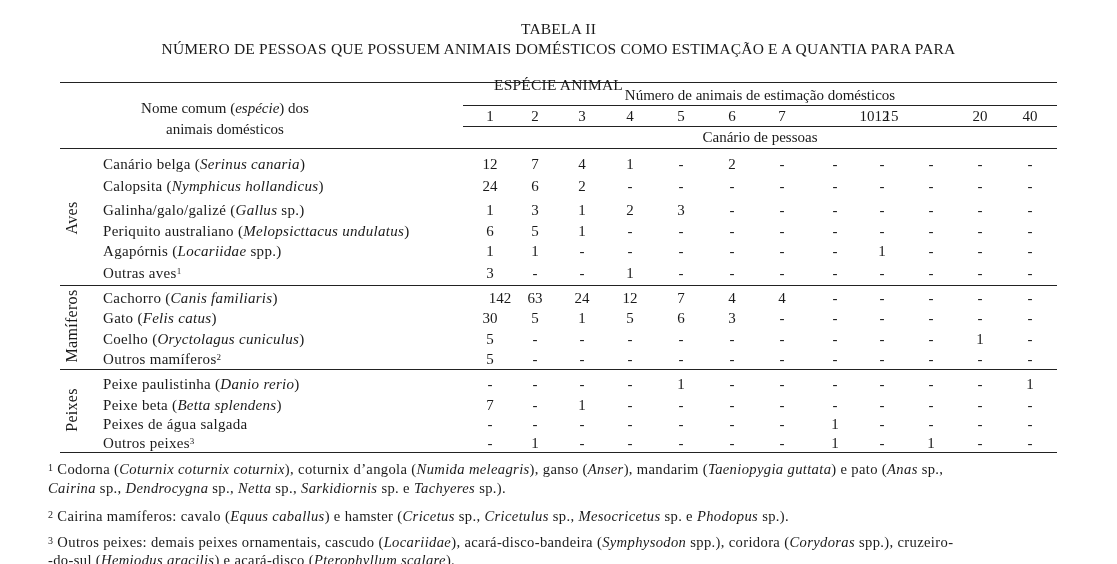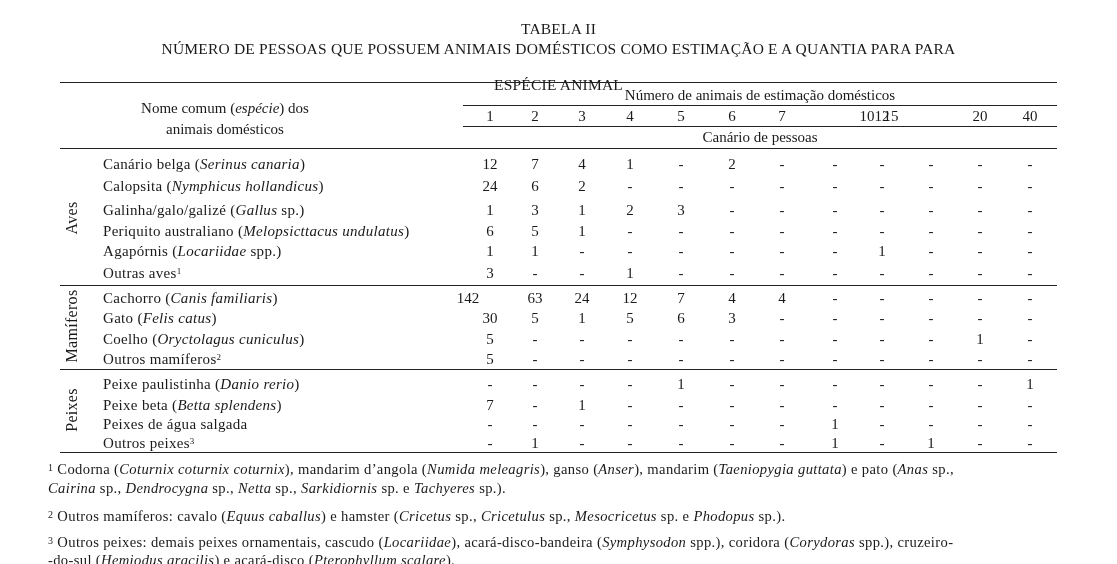--- a/index.html
+++ b/index.html
@@ -151,21 +151,21 @@
       <div class="cell" style="left: 762px;">-</div>
       <div class="cell" style="left: 815px;">-</div>
       <div class="cell" style="left: 862px;">-</div>
       <div class="cell" style="left: 911px;">-</div>
       <div class="cell" style="left: 960px;">-</div>
       <div class="cell" style="left: 1010px;">-</div>
     </div>
     <div class="group-label" style="left: 12px; top: 317px;">Mamíferos</div>
     <div class="row" style="top: 288px;">
       <div class="row-name"><span>Cachorro (</span><i>Canis familiaris</i><span>)</span></div>
-      <div class="cell" style="left: 448px;">142</div>
+      <div class="cell" style="left: 480px;">142</div>
       <div class="cell" style="left: 515px;">63</div>
       <div class="cell" style="left: 562px;">24</div>
       <div class="cell" style="left: 610px;">12</div>
       <div class="cell" style="left: 661px;">7</div>
       <div class="cell" style="left: 712px;">4</div>
       <div class="cell" style="left: 762px;">4</div>
       <div class="cell" style="left: 815px;">-</div>
       <div class="cell" style="left: 862px;">-</div>
       <div class="cell" style="left: 911px;">-</div>
       <div class="cell" style="left: 960px;">-</div>
@@ -273,18 +273,18 @@
       <div class="cell" style="left: 762px;">-</div>
       <div class="cell" style="left: 815px;">1</div>
       <div class="cell" style="left: 862px;">-</div>
       <div class="cell" style="left: 911px;">1</div>
       <div class="cell" style="left: 960px;">-</div>
       <div class="cell" style="left: 1010px;">-</div>
     </div>
   </div>
 
 <div id="footnotes">
-    <div class="fn" style="top: 460px;"><sup>1</sup><span> Codorna (</span><i>Coturnix coturnix coturnix</i><span>), mandarim d’angola (</span><i>Numida meleagris</i><span>), ganso (</span><i>Anser</i><span>), mandarim (</span><i>Taeniopygia guttata</i><span>) e pato (</span><i>Anas</i><span> sp.,</span></div>
+    <div class="fn" style="top: 460px;"><sup>1</sup><span> Codorna (</span><i>Coturnix coturnix coturnix</i><span>), coturnix d’angola (</span><i>Numida meleagris</i><span>), ganso (</span><i>Anser</i><span>), mandarim (</span><i>Taeniopygia guttata</i><span>) e pato (</span><i>Anas</i><span> sp.,</span></div>
     <div class="fn" style="top: 479px;"><i>Cairina</i><span> sp., </span><i>Dendrocygna</i><span> sp., </span><i>Netta</i><span> sp., </span><i>Sarkidiornis</i><span> sp. e </span><i>Tachyeres</i><span> sp.).</span></div>
-    <div class="fn" style="top: 507px;"><sup>2</sup><span> Outros mamíferos: cavalo (</span><i>Equus caballus</i><span>) e hamster (</span><i>Cricetus</i><span> sp., </span><i>Cricetulus</i><span> sp., </span><i>Mesocricetus</i><span> sp. e </span><i>Phodopus</i><span> sp.).</span></div>
+    <div class="fn" style="top: 507px;"><sup>2</sup><span> Cairina mamíferos: cavalo (</span><i>Equus caballus</i><span>) e hamster (</span><i>Cricetus</i><span> sp., </span><i>Cricetulus</i><span> sp., </span><i>Mesocricetus</i><span> sp. e </span><i>Phodopus</i><span> sp.).</span></div>
     <div class="fn" style="top: 533px;"><sup>3</sup><span> Outros peixes: demais peixes ornamentais, cascudo (</span><i>Locariidae</i><span>), acará-disco-bandeira (</span><i>Symphysodon</i><span> spp.), coridora (</span><i>Corydoras</i><span> spp.), cruzeiro-</span></div>
     <div class="fn" style="top: 551px;"><span>-do-sul (</span><i>Hemiodus gracilis</i><span>) e acará-disco (</span><i>Pterophyllum scalare</i><span>).</span></div>
   </div>
 
 </body></html>

